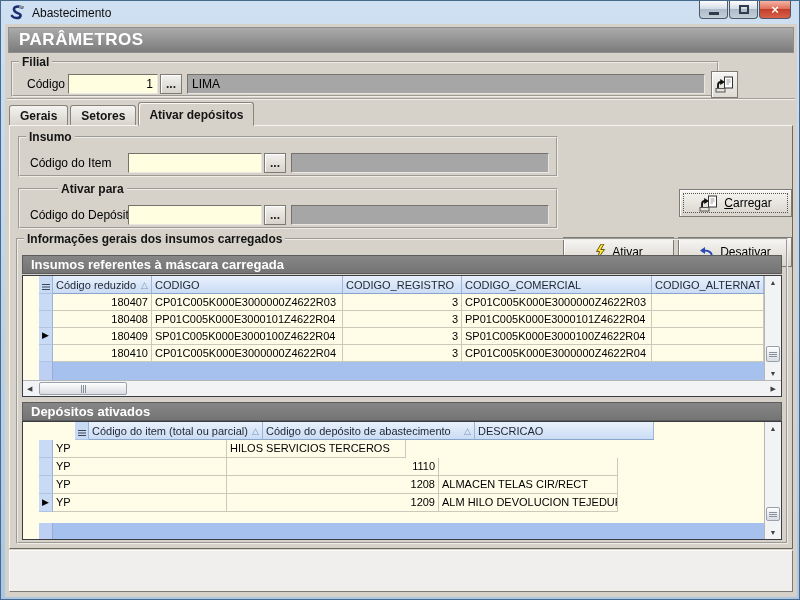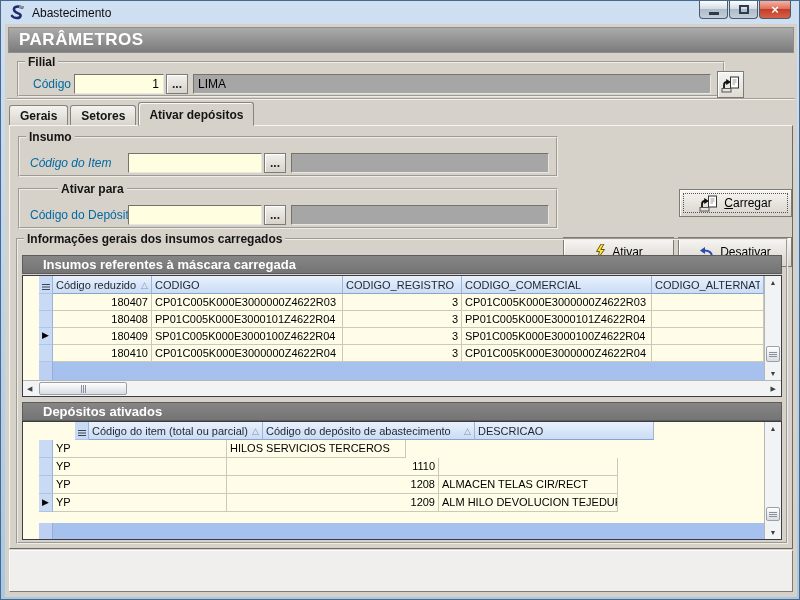--- a/index.html
+++ b/index.html
@@ -28,21 +28,21 @@
 
   .param-bar { position:absolute; left:3px; top:3px; width:786px; height:26px;
     background:linear-gradient(#ababab,#7b7b7b); border:1px solid #8e8e8e;
     color:#fff; font-weight:bold; font-size:17px; line-height:24px; padding-left:10px;
     letter-spacing:.5px; }
 
   fieldset.group { position:absolute; border:2px groove #efede6; }
   fieldset.group legend { font-size:12px; font-weight:bold; color:#141414;
     margin-left:6px; padding:0 3px; }
 
-  .lbl { position:absolute; font-size:12px; color:#0369a1; white-space:nowrap; }
+  .lbl { position:absolute; font-size:12px; color:#000000; white-space:nowrap; }
 
   .sunken { border:1px solid; border-color:#76736c #e9e7e1 #e9e7e1 #76736c; }
   .yellow-input { position:absolute; background:#fffee1; font-family:"Liberation Sans",sans-serif;
     font-size:12px; color:#000; padding:0 4px; outline:none; }
   .yellow-input.num { text-align:right; }
   .gray-field { position:absolute; background:#a6a6a6; font-size:12px; color:#000;
     padding:2px 4px; white-space:nowrap; overflow:hidden; }
   .dots-btn { position:absolute; background:linear-gradient(#f2f1ee,#d7d3cb);
     border:1px solid #7e7a74; box-shadow:inset 1px 1px 0 #fff;
     font-size:12px; font-weight:bold; color:#222; line-height:8px; text-align:center; cursor:default; }
@@ -68,21 +68,21 @@
   .btn { position:absolute; background:linear-gradient(#f8f7f5,#e6e3dd 55%,#d9d5cd);
     border:1px solid #7e7a74; box-shadow:inset 1px 1px 0 #fff;
     font-family:"Liberation Sans",sans-serif; font-size:12px; color:#000;
     display:flex; align-items:center; justify-content:center; gap:6px; cursor:default;margin-top:47px; }
   .btn .mn { text-decoration:underline; }
   .focus-rect { position:absolute; inset:3px; border:1px dotted #55524c; pointer-events:none; }
 
   
   .section-title { position:absolute; left:4px; right:4px; height:19px;
     background:linear-gradient(#868686,#747474); border:1px solid #5c5c5c;
-    color:#fff; font-weight:bold; font-size:13px; line-height:17px; padding-left:20px; }
+    color:#fff; font-weight:bold; font-size:13px; line-height:17px; padding-left:8px; }
 
   
   .grid { position:absolute; left:4px; right:4px; background:#fffde8;
     border:1px solid #3c3c44; overflow:hidden; }
   .gcontent { position:absolute; left:16px; top:0; }
   .grow { display:flex; }
   .gcell { font-size:11px; color:#000; padding:2px 3px; white-space:nowrap; overflow:hidden;
     border-right:1px solid #cbcaba; border-bottom:1px solid #cbcaba; background:#fffde8; }
   .gcell.num { text-align:right; }
   .ghead .gcell { background:linear-gradient(#e9f1fc,#cadcf5); color:#1e2530;
@@ -154,21 +154,21 @@
       </div>
     </div>
   </div>
 
   <div class="client">
 
     <div class="param-bar">
       <span>PARÂMETROS</span>
     </div>
 
-    <fieldset class="group" style="left:12px; top:31px; width:708px; height:42px;">
+    <fieldset class="group" style="left:6px; top:31px; width:708px; height:42px;">
       <legend>Filial</legend>
       <span class="lbl" style="left:14px; top:8px;">Código</span>
       <input class="yellow-input num sunken" style="left: 55px; top: 5px; width: 90px; height: 20px;" value="1">
       <button class="dots-btn" style="left:147px; top:5px; width:22px; height:20px;">...</button>
       <div class="gray-field sunken" style="left:174px; top:5px; width:518px; height:20px;">LIMA</div>
       <button class="tool-btn" style="left:698px; top:2px; width:27px; height:27px;">
         <svg width="19" height="17" viewBox="0 0 19 17">
           <rect x="9.5" y="1" width="8" height="11" fill="#fff" stroke="#333" stroke-width="1"></rect>
           <line x1="11.5" y1="4" x2="15.5" y2="4" stroke="#999"></line>
           <line x1="11.5" y1="6" x2="15.5" y2="6" stroke="#999"></line>
@@ -185,21 +185,21 @@
     <div class="tabs">
       <div class="tab">Gerais</div>
       <div class="tab">Setores</div>
       <div class="tab active">Ativar depósitos</div>
     </div>
 
     <div class="tabpage">
 
       <fieldset class="group" style="left:8px; top:4px; width:540px; height:47px;">
         <legend>Insumo</legend>
-        <span class="lbl" style="left:10px; top:12px;font-style:italic;">Código do Item</span>
+        <span class="lbl" style="left:10px; top:12px;">Código do Item</span>
         <input class="yellow-input sunken" style="left: 108px; top: 9px; width: 134px; height: 20px;" value="">
         <button class="dots-btn" style="left:244px; top:9px; width:22px; height:20px;">...</button>
         <div class="gray-field sunken" style="left:271px; top:9px; width:258px; height:20px;"></div>
       </fieldset>
 
       <button class="btn" style="left:669px; top:16px; width:113px; height:28px;">
         <span class="focus-rect"></span>
         <svg width="19" height="17" viewBox="0 0 19 17">
           <rect x="9.5" y="1" width="8" height="11" fill="#fff" stroke="#333" stroke-width="1"></rect>
           <line x1="11.5" y1="4" x2="15.5" y2="4" stroke="#999"></line>

